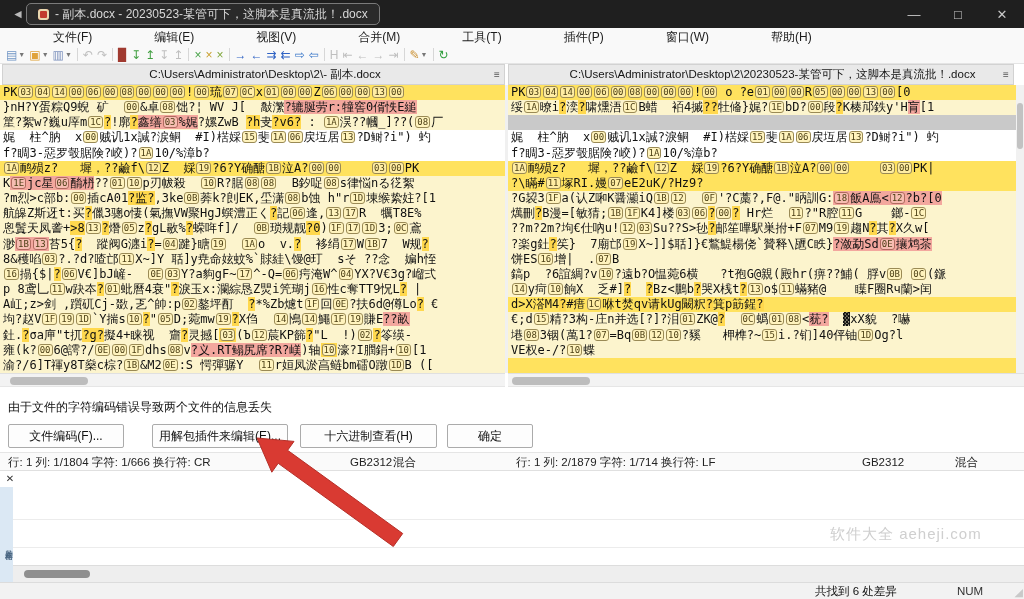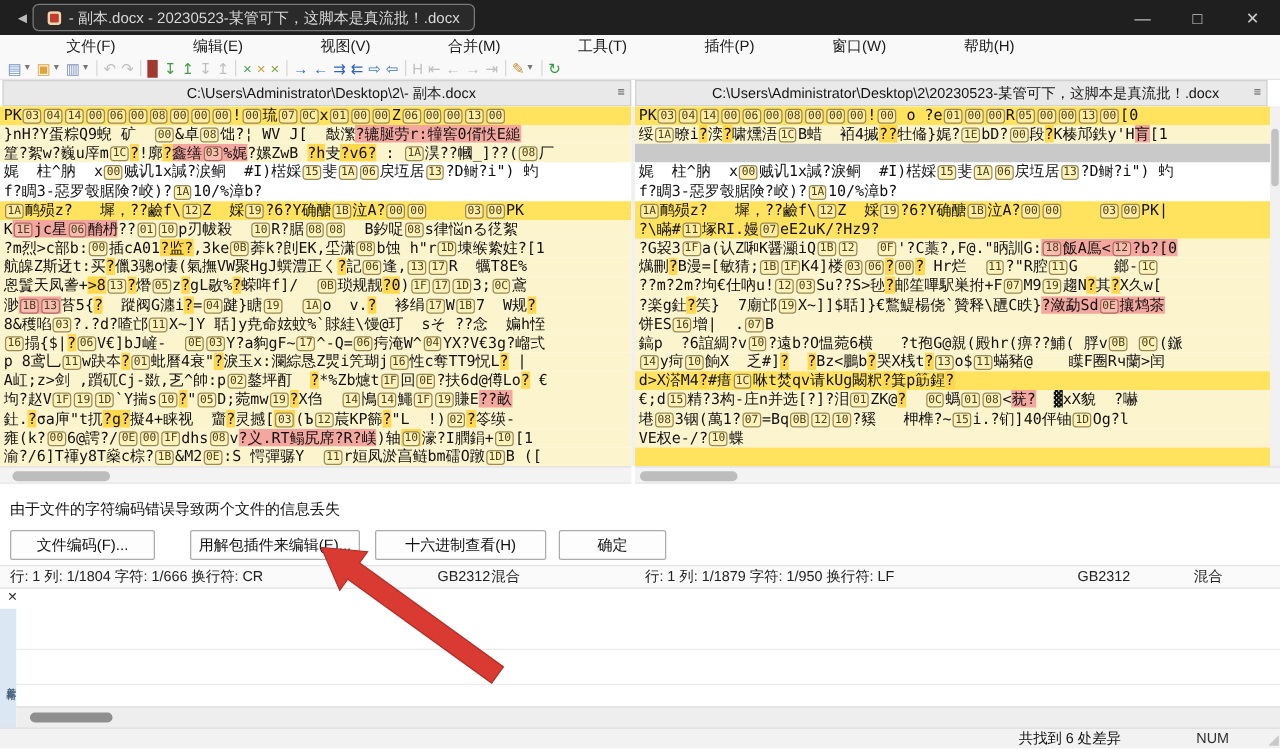--- a/index.html
+++ b/index.html
@@ -265,33 +265,34 @@
       <div class="dbtn" style="left: 447px; width: 86px;">确定</div>
     </div>
 
   <div id="statusrow">
     <div class="sbar" style="left:0;width:505px;">
       <span style="left:8px;">行: 1  列: 1/1804  字符: 1/666  换行符: CR</span>
       <span style="left:350px;">GB2312</span>
       <span style="left:393px;">混合</span>
     </div>
     <div class="sbar" style="left:508px;width:516px;">
-      <span style="left:8px;">行: 1  列: 1/1879  字符: 1/950  换行符: LF</span>
+      <span style="left:8px;">行: 1  列: 2/1879  字符: 1/714  换行符: LF</span>
       <span style="left:354px;">GB2312</span>
       <span style="left:447px;">混合</span>
     </div>
   </div>
 
   <div id="diffpane">
     <div id="dp-close">✕</div>
     <div id="dp-strip">
       <div id="dp-caption">差异窗格</div>
     </div>
     <div class="dp-line" style="top:48px;"></div>
     <div class="dp-line" style="top:76px;"></div>
+    <div id="dp-watermark">软件大全 aeheji.com</div>
     <div id="dp-track">
       <div id="dp-thumb"></div>
     </div>
   </div>
 
   <div id="bottombar">
     <span id="bb-found">共找到 6 处差异</span>
     <span id="bb-num">NUM</span>
     <span id="bb-grip">◢</span>
   </div>

